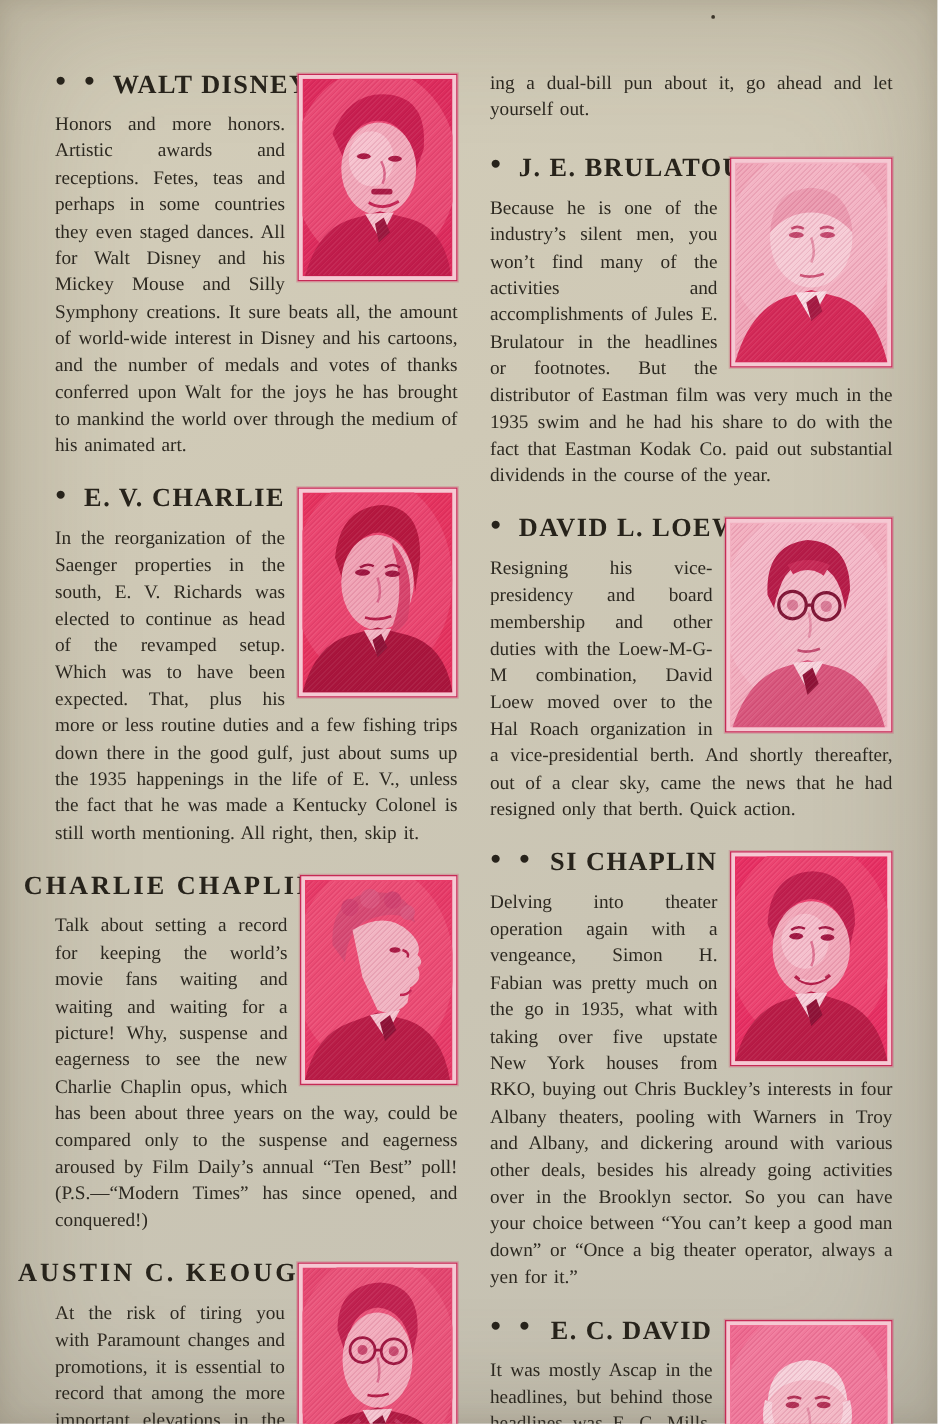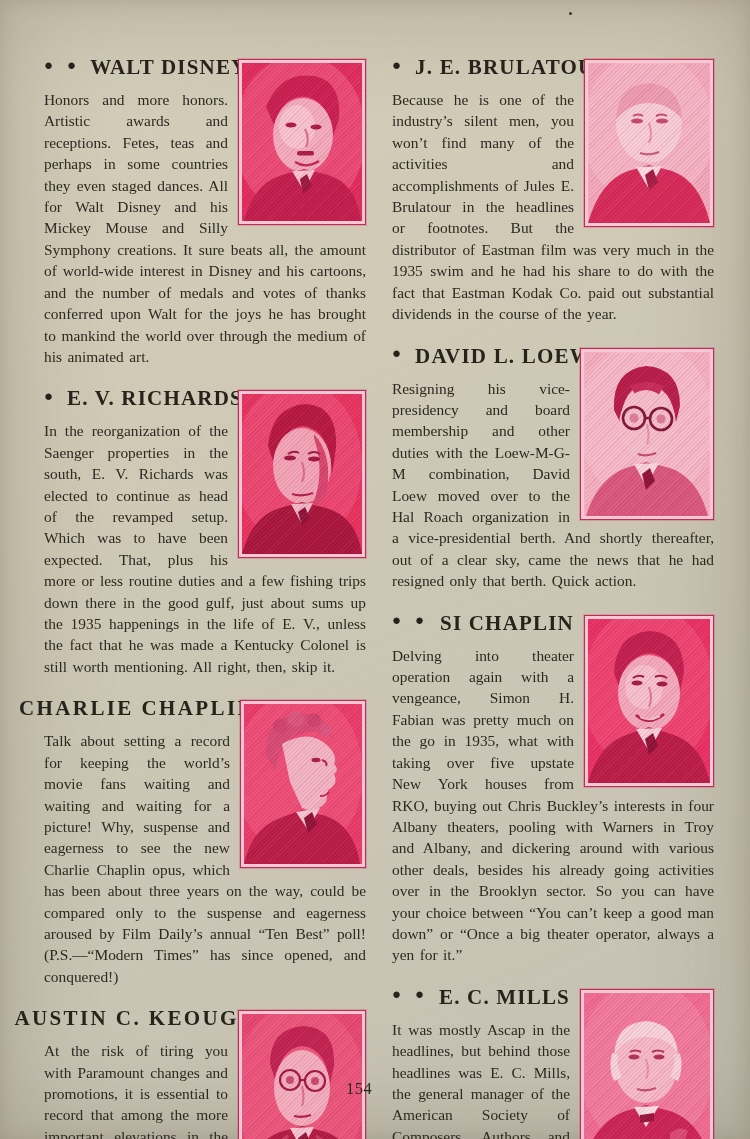--- a/index.html
+++ b/index.html
@@ -93,21 +93,21 @@
             <path d="M66 60 Q72 56 78 60" stroke="#9c1640" stroke-width="2" fill="none"></path>
             <path d="M60 68 Q64 80 60 88" stroke="#d9688b" stroke-width="2" fill="none"></path>
             <path d="M50 100 Q60 103 71 99" stroke="#b21d48" stroke-width="2.2" fill="none"></path>
             <path d="M0 160 Q10 122 38 114 L60 108 84 114 Q114 122 120 160 Z" fill="#a8153c"></path>
             <path d="M49 110 L60 130 L71 109 Z" fill="#f3b8c6"></path>
             <path d="M56 118 l7 -5 5 11 -8 8 z" fill="#8c1236"></path>
           </svg>
         </span>
         <h2>
             <span class="bullets">●</span>
-            <span class="name">E. V. RICHARDS</span>
+            <span class="name">E. V. CHARLIE</span>
           </h2>
         <p class="bodytext">In the reorganization of the Saenger properties in the south, E. V. Richards was elected to continue as head of the revamped setup. Which was to have been expected. That, plus his more or less routine duties and a few fishing trips down there in the good gulf, just about sums up the 1935 happenings in the life of E. V., unless the fact that he was made a Kentucky Colonel is still worth mentioning. All right, then, skip it.</p>
       </section>
 
       <section class="entry">
         <span class="photo">
           <svg width="118" height="160" viewBox="0 0 118 160">
             <rect width="118" height="160" fill="#e73b68"></rect>
             <ellipse cx="55" cy="70" rx="64" ry="82" fill="#ec4d75"></ellipse>
             <path d="M22 52 Q20 14 54 10 Q84 8 88 34 Q74 24 56 30 Q34 36 32 66 Z" fill="#d64b74"></path>
@@ -153,20 +153,21 @@
         <h2 class="no-bullets">
             <span class="name">AUSTIN C. KEOUGH</span>
           </h2>
         <p class="bodytext">At the risk of tiring you with Paramount changes and promotions, it is essential to record that among the more important elevations in the company during the past year was the election of Austin C. Keough to the board of the directors, followed some time later by his election as a vice-president. That makes two elections for Keough in the course of the year, and if you feel like mak-</p>
       </section>
 
     </div>
 
     <div class="col">
 
+      <p class="bodytext continuation">ing a dual-bill pun about it, go ahead and let yourself out.</p>
 
       <section class="entry">
         <span class="photo">
           <svg width="122" height="160" viewBox="0 0 122 160">
             <rect width="122" height="160" fill="#f0a8ba"></rect>
             <ellipse cx="60" cy="66" rx="66" ry="76" fill="#f3b4c4"></ellipse>
             <ellipse cx="61" cy="60" rx="33" ry="40" fill="#f6ccd6"></ellipse>
             <path d="M28 56 Q30 22 61 20 Q92 22 94 56 Q80 40 61 40 Q42 40 28 56 Z" fill="#eb9cb1"></path>
             <ellipse cx="49" cy="58" rx="6" ry="2.4" fill="#c2486d"></ellipse>
             <ellipse cx="74" cy="58" rx="6" ry="2.4" fill="#c2486d"></ellipse>
@@ -253,22 +254,21 @@
             <path d="M62 66 Q66 78 62 86" stroke="#e391a8" stroke-width="2" fill="none"></path>
             <path d="M53 96 Q62 99 72 95" stroke="#c14b70" stroke-width="2.2" fill="none"></path>
             <path d="M0 168 Q12 128 42 118 L62 112 86 118 Q116 128 126 168 Z" fill="#c92454"></path>
             <path d="M50 114 L62 134 L75 113 Z" fill="#f8dde4"></path>
             <path d="M56 122 l14 -2 0 8 -14 2 z" fill="#96153c"></path>
             <path d="M86 140 Q96 132 104 138 L100 150 Q92 146 86 150 Z" fill="#d84a74"></path>
           </svg>
         </span>
         <h2>
             <span class="bullets">●●</span>
-            <span class="name">E. C. MILLS</span>
+            <span class="name">E. C. DAVID</span>
           </h2>
         <p class="bodytext">It was mostly Ascap in the headlines, but behind those headlines was E. C. Mills, the general manager of the American Society of Composers, Authors and Publishers, which had another stormy year, what with the pending suit brought by the government, the withdrawal of the 11 Warner</p>
       </section>
 
     </div>
   </div>
 
-  <div class="page-number">154</div>
 </div>
 
 </body></html>

